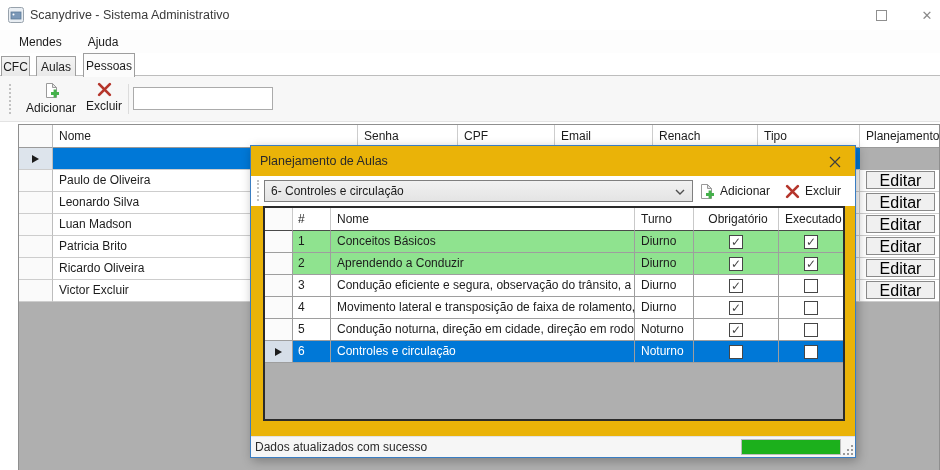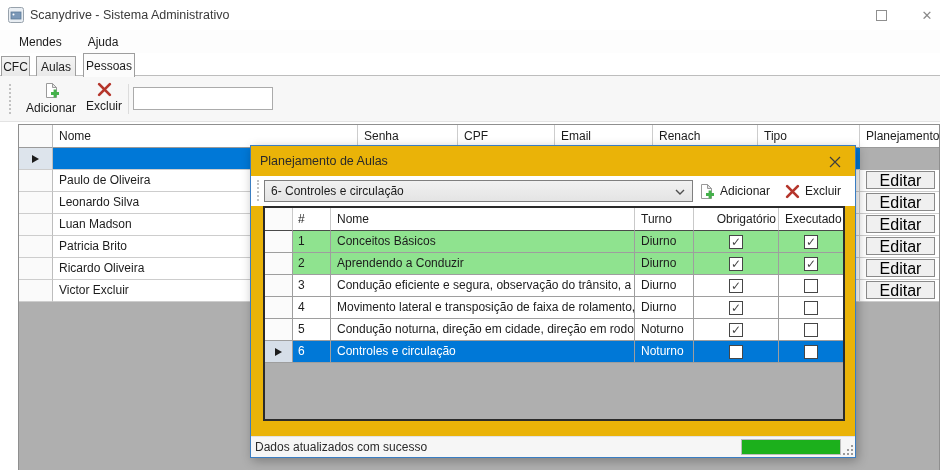--- a/index.html
+++ b/index.html
@@ -69,21 +69,21 @@
   .dbtn-add{left:444px}
   .dbtn-del{left:531px}
 
   .dgrid{position:absolute;left:12px;top:60px;width:582px;height:215px;background:#AFAFAF;border:2px solid #2b2b2b;overflow:hidden}
   .drow{display:grid;grid-template-columns:28px 38px 304px 59px 85px 64px;height:22px}
   .drow.dhead{height:23px}
   .dc{background:#fff;border-right:1px solid var(--dline);border-bottom:1px solid var(--dline);padding:3px 2px 0 6px;overflow:hidden;white-space:nowrap}
   .dhead .dc{border-bottom:1px solid #4a4a4a;border-right:1px solid #c9c9c9;padding-top:4px}
   .dc.rh{background:#fbfbfb;display:flex;align-items:center;justify-content:center;padding:0}
   .dc.num{padding-left:5px}
-  .dc.center{text-align:right}
+  .dc.center{text-align:center}
   .dc.ck{display:flex;align-items:center;justify-content:center;padding:0}
   .drow.done .dc:not(.rh){background:var(--green)}
   .drow.selected .dc:not(.rh){background:var(--accent);color:#fff}
   .drow.selected .dc.rh{background:#d6dee8}
   .cb{width:14px;height:14px;border:1px solid #464646;background:#fff;display:flex;align-items:center;justify-content:center;color:#464646;font-size:12px;line-height:12px}
   .cb.checked::after{content:"✓"}
 
   .dlg-status{position:absolute;left:0;right:0;bottom:0;height:21px;background:#f6f6f6;border-top:1px solid #e2e2e2;display:flex;align-items:center;padding-left:4px;color:#2a2a2a}
   .progress{position:absolute;left:490px;top:2px;width:100px;height:16px;border:1px solid #bdbdbd;background:var(--progress)}
   .szgrip{position:absolute;right:2px;bottom:2px;width:12px;height:12px}

